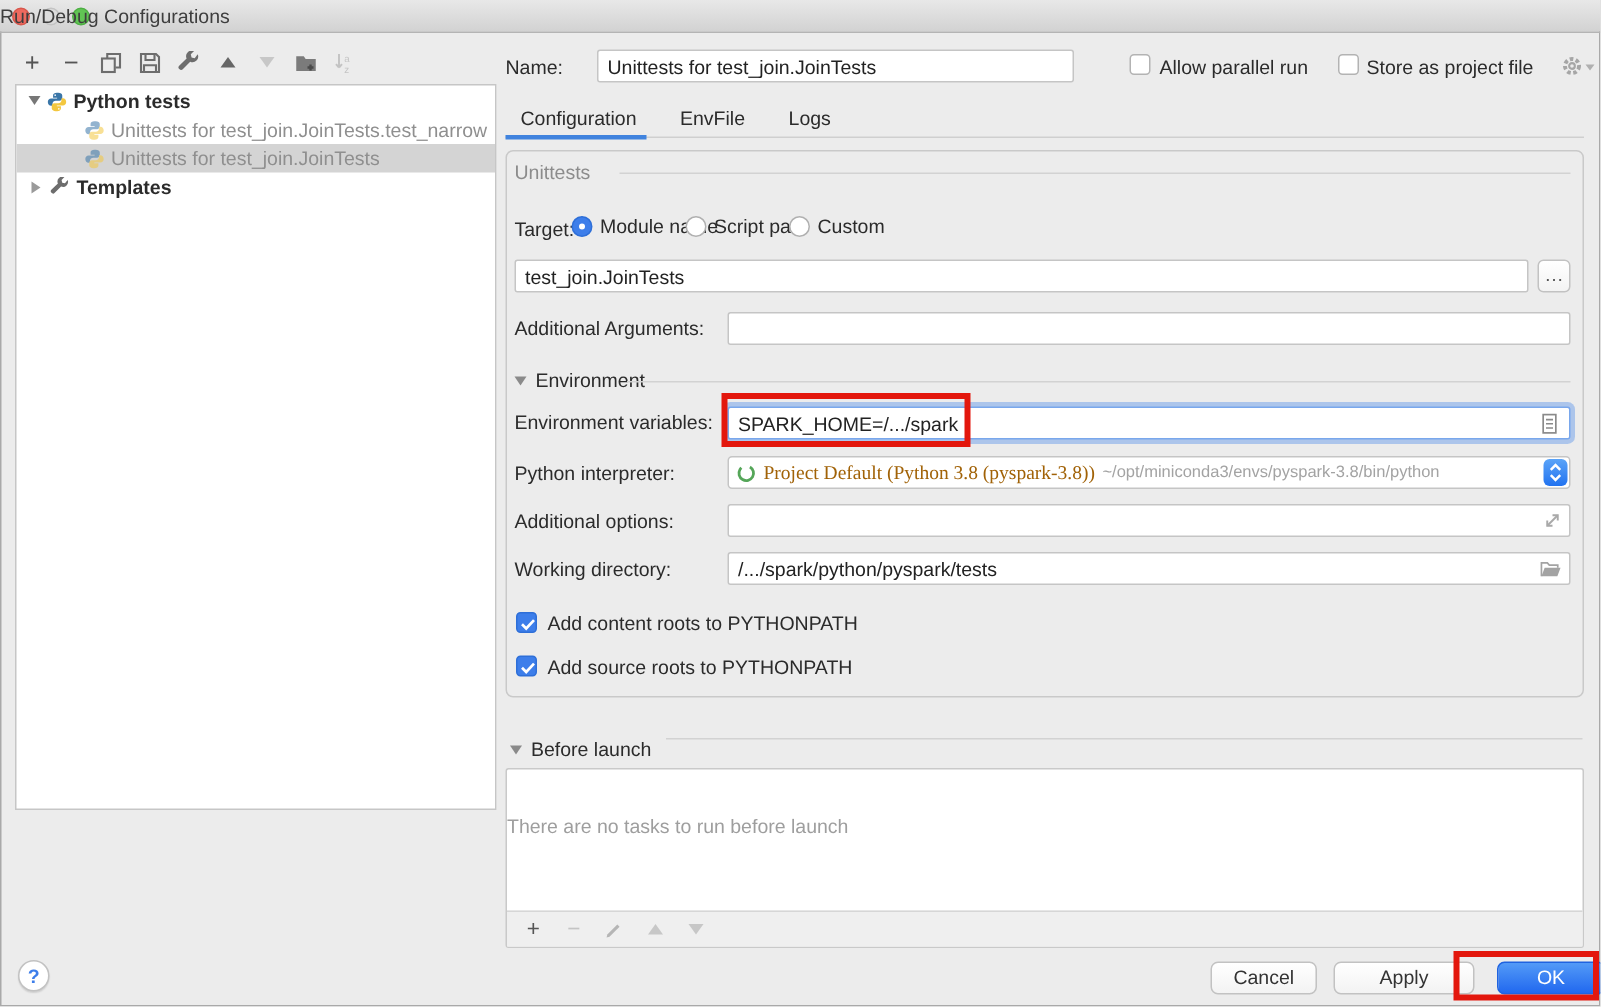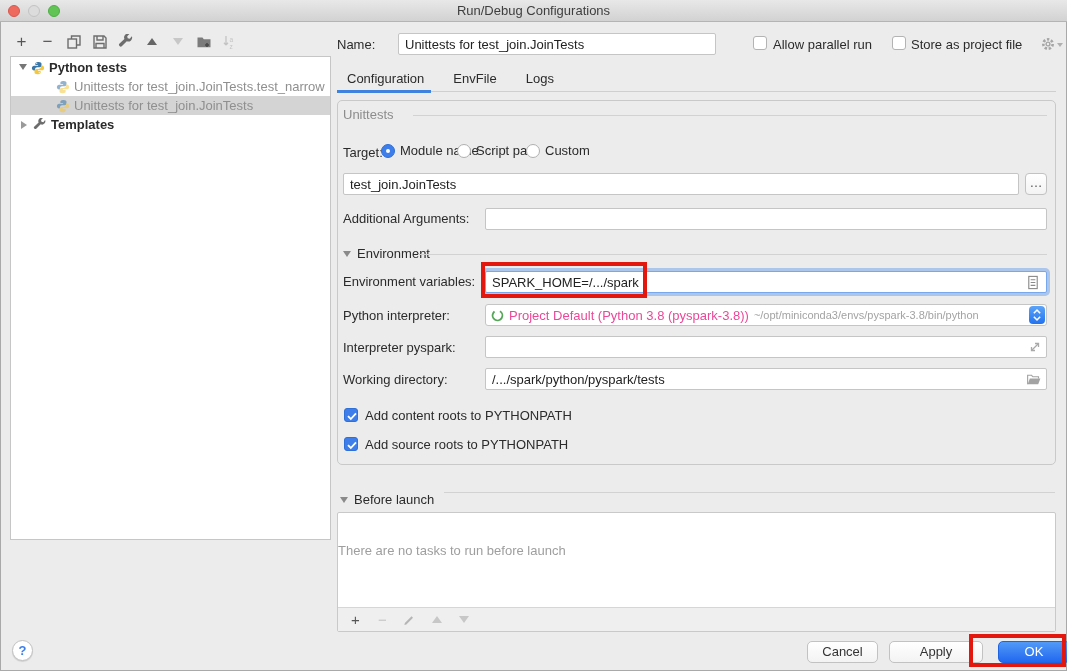--- a/index.html
+++ b/index.html
@@ -3,21 +3,21 @@
 <meta charset="utf-8">
 <style>
   * { margin:0; padding:0; box-sizing:border-box; }
   html,body { width:1067px; height:671px; }
   body { font-family:"Liberation Sans","DejaVu Sans",sans-serif; font-size:13px; color:#2b2b2b; }
   .window { position:relative; width:1067px; height:671px; background:#ececec; overflow:hidden;
             box-shadow:inset 0 0 0 1px #a9a9a9; }
   
   .titlebar { position:absolute; left:0; top:0; width:1067px; height:22px;
               background:linear-gradient(#e8e8e8,#d2d2d2); border-bottom:1px solid #b4b4b4; }
-  .titlebar .title { position:absolute; left:0; right:0; top:3px; text-align:center;
+  .titlebar .title { position:absolute; left:0; right:0; top:3px; text-align:left;
                      font-size:13px; color:#3e3e3e; }
   .light { position:absolute; top:5px; width:12px; height:12px; border-radius:50%; }
   .light.close { left:8px;  background:#ee6a5f; border:1px solid #d8574c; }
   .light.min   { left:28px; background:#dcdcdc; border:1px solid #c3c3c3; }
   .light.zoom  { left:48px; background:#61c454; border:1px solid #4daf43; }
   
   .side-toolbar { position:absolute; left:13px; top:33px; display:flex; gap:9px; align-items:center; }
   .tbico { width:17px; height:17px; display:flex; align-items:center; justify-content:center; }
   .glyph-plus  { font-size:17px; color:#555; line-height:15px; }
   .glyph-minus { font-size:17px; color:#555; line-height:14px; }
@@ -60,21 +60,21 @@
   .sec-tri { width:0;height:0;border:4px solid transparent;border-top:6px solid #8a8a8a; margin-top:5px;}
   .radio { width:14px; height:14px; border-radius:50%; background:#fff; border:1px solid #b0b0b0; position:relative; }
   .radio.on { background:#3d7eea; border-color:#2e6fd8; }
   .radio.on::after { content:""; position:absolute; left:4px; top:4px; width:4px; height:4px;
                      border-radius:50%; background:#fff; }
   .rpair { position:absolute; display:flex; align-items:center; gap:5px; }
   .btn-browse { position:absolute; width:22px; height:22px; border:1px solid #c2c2c2; border-radius:4px;
                 background:linear-gradient(#fff,#f3f3f3); text-align:center; line-height:18px; color:#555; }
   .combo { position:absolute; height:22px; background:#fff; border:1px solid #c5c5c5; border-radius:3px;
            display:flex; align-items:center; padding:0 20px 0 4px; overflow:hidden; }
-  .combo .cname { margin-left:4px; color:#ec4899; }
+  .combo .cname { margin-left:4px; color:#a16207;font-family:Liberation Serif, serif; }
   .combo .cpath { margin-left:5px; color:#a3a3a3; font-size:11px; }
   .stepper { position:absolute; width:16px; height:18px; border-radius:4px;
              background:linear-gradient(#5ba4f8,#2273f0); }
   .infield-ico { position:absolute; }
   
   .bl-head { position:absolute; left:340px; top:492px; width:716px; display:flex; gap:6px; }
   .bl-line { flex:1; height:1px; background:#d2d2d2; margin-left:4px; margin-right:1px; }
   .bl-panel { position:absolute; left:337px; top:512px; width:719px; height:120px;
               background:#fff; border:1px solid #c9c9c9; border-radius:2px; }
   .bl-empty { position:absolute; left:0; right:0; top:30px; color:#9e9e9e; }
@@ -261,21 +261,21 @@
       <span class="cname">Project Default (Python 3.8 (pyspark-3.8))</span>
       <span class="cpath">~/opt/miniconda3/envs/pyspark-3.8/bin/python</span>
     </span>
     <span class="stepper" style="left:691px; top:205px">
       <svg width="16" height="18" viewBox="0 0 16 20" fill="none" stroke="#fff" stroke-width="1.8">
           <polyline points="4.5,8 8,4.5 11.5,8"></polyline>
           <polyline points="4.5,12 8,15.5 11.5,12"></polyline>
         </svg>
     </span>
 
-    <span class="g-abs" style="left:5px; top:239px">Interpreter pyspark:</span>
+    <span class="g-abs" style="left:5px; top:239px">Additional options:</span>
     <input class="fld" style="left: 147px; top: 235px; width: 562px;" value="">
     <span class="infield-ico" style="left:690px; top:239px">
       <svg width="14" height="14" viewBox="0 0 14 14" fill="none" stroke="#a9a9a9" stroke-width="1.3">
           <path d="M3.5 10.5l7-7"></path>
           <path d="M7 3.5h3.5V7"></path>
           <path d="M3.5 7v3.5H7"></path>
         </svg>
     </span>
 
     <span class="g-abs" style="left:5px; top:271px">Working directory:</span>

